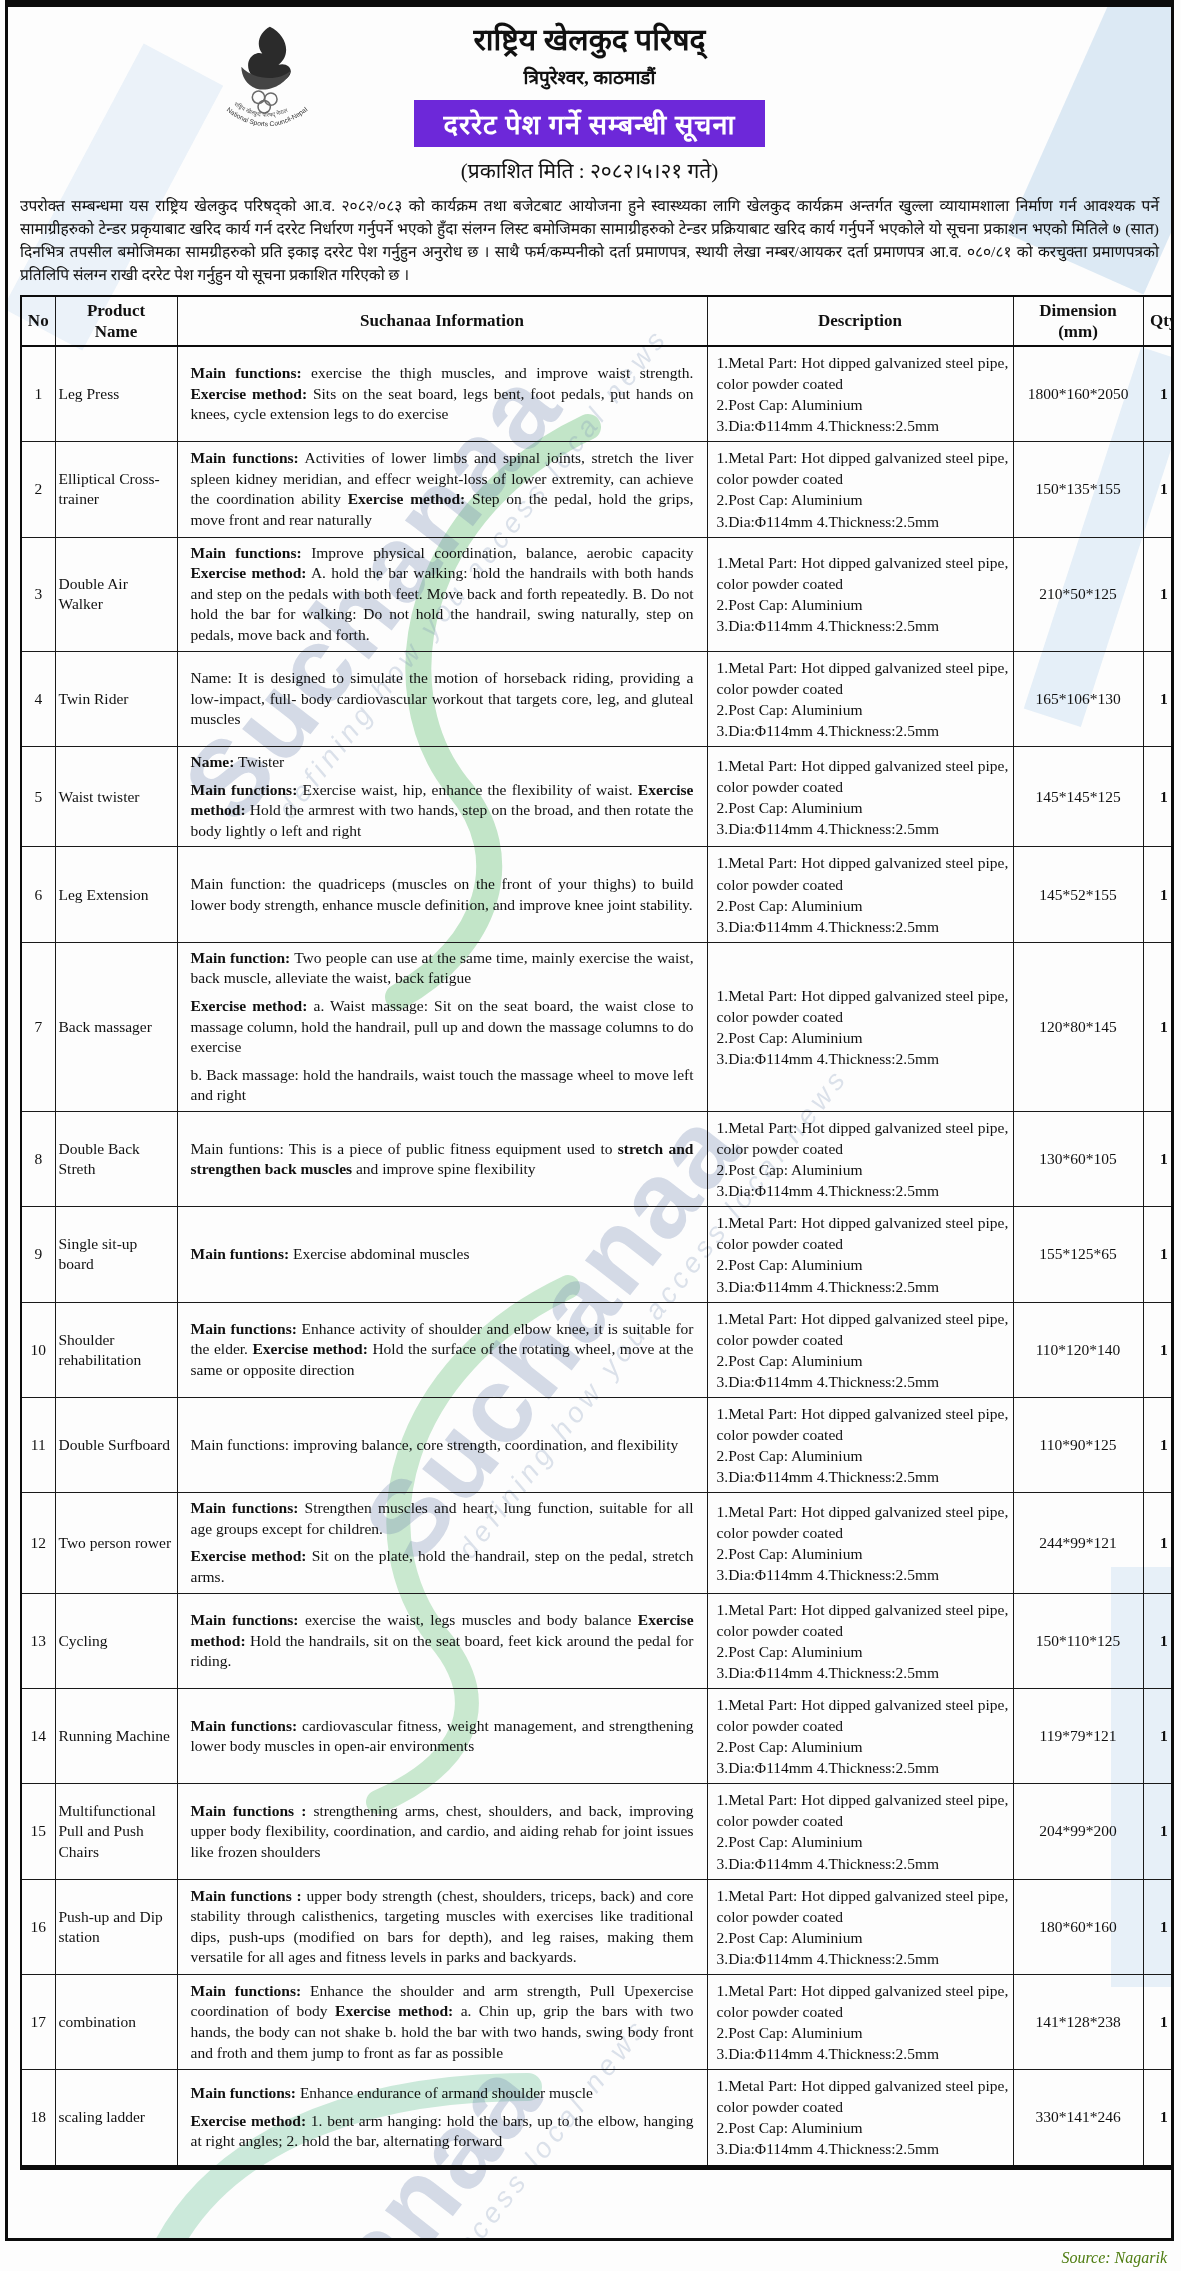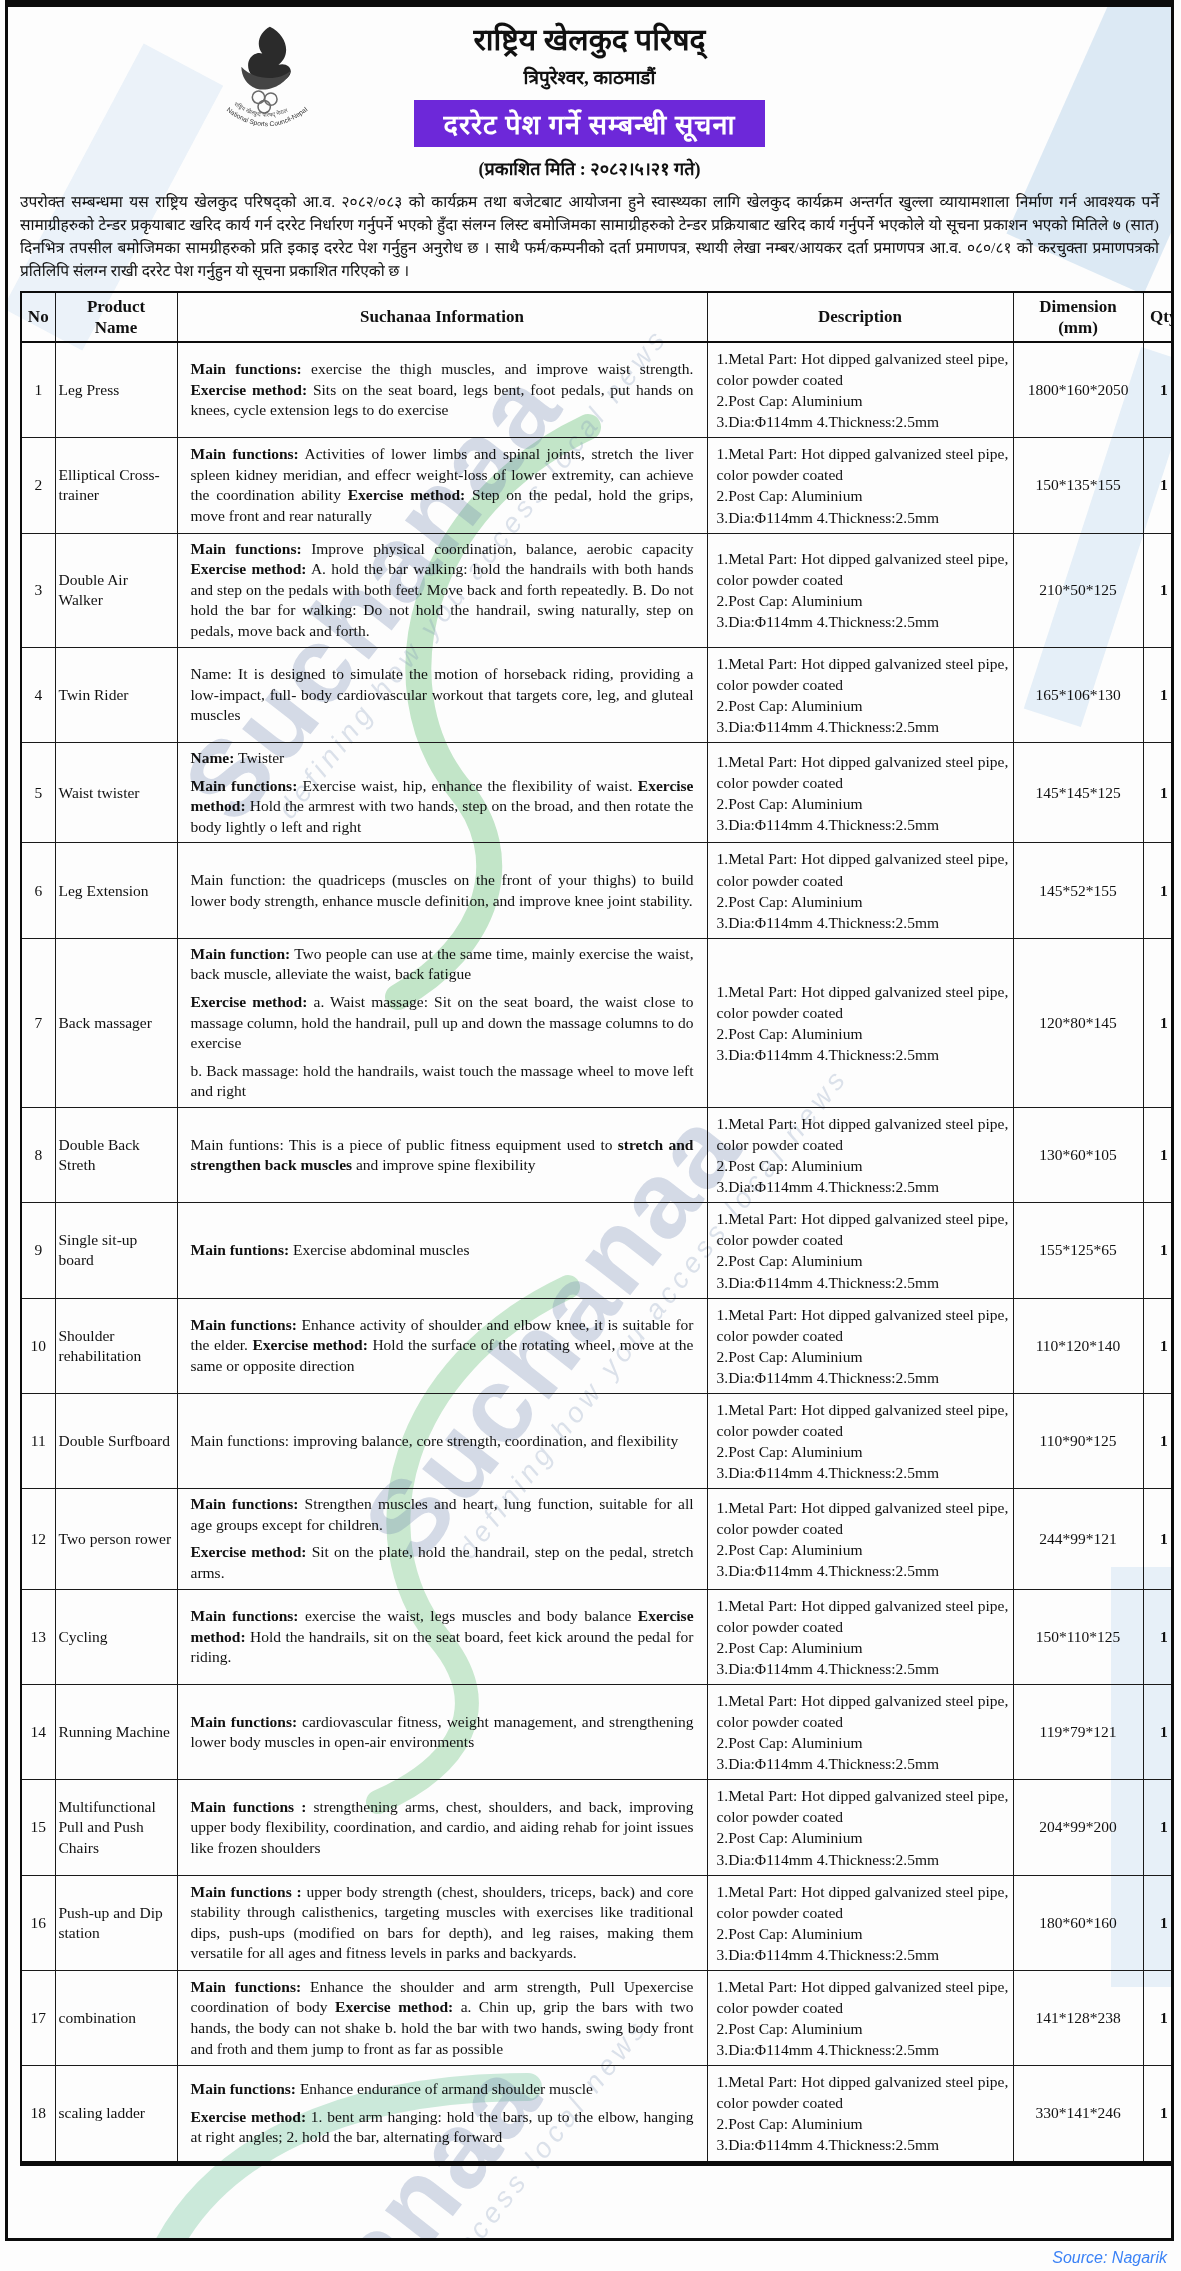--- a/index.html
+++ b/index.html
@@ -25,21 +25,21 @@
   .shard-d{width:90px;height:300px;left:60px;top:40px;transform:rotate(28deg);background:rgba(200,222,240,0.35);}
   .green-swoosh{position:absolute;}
 
   
   .header{position:relative;text-align:center;padding-top:10px;}
   .logo{position:absolute;left:200px;top:10px;width:96px;height:118px;}
   .org-name{font-size:30px;font-weight:bold;line-height:1.15;}
   .org-address{font-size:19px;font-weight:bold;margin-top:6px;}
   .banner{display:inline-block;background:#6d28d9;color:#ffffff;font-size:27px;font-weight:bold;
           padding:5px 30px;margin-top:10px;letter-spacing:1px;}
-  .date-line{font-size:18px;font-weight:bold;margin-top:9px;}
+  .date-line{font-size:21px;font-weight:normal;margin-top:9px;}
 
   
   .intro{font-size:15.5px;line-height:1.5;text-align:justify;margin:10px 0 8px 0;}
 
   
   table{width:100%;border-collapse:collapse;table-layout:fixed;border:2px solid #0c0c0c;
         border-bottom-width:5px;background:transparent;}
   col.c-no{width:34px;} col.c-name{width:122px;} col.c-info{width:530px;}
   col.c-desc{width:306px;} col.c-dim{width:130px;} col.c-qty{width:42px;}
   th,td{border:1px solid #1a1a1a;vertical-align:middle;}
@@ -48,22 +48,22 @@
   td{font-size:15.5px;}
   td.row-no{text-align:center;padding:2px;}
   td.product-name{padding:2px 3px;line-height:1.3;}
   td.detailed-info{text-align:justify;padding:5px 13px;line-height:1.33;}
   td.detailed-info .para + .para{margin-top:7px;}
   td.description{text-align:left;padding:5px 4px 5px 9px;line-height:1.36;white-space:pre-line;}
   td.dimension{text-align:center;padding:0;}
   td.qty{text-align:center;font-weight:bold;padding:2px;}
 
   
-  .source{position:absolute;right:14px;bottom:4px;z-index:2;font-family:Liberation Sans, sans-serif;
-          font-style:italic;font-size:16px;color:#3b82f6;margin-left:20px;}
+  .source{position:absolute;right:14px;bottom:4px;z-index:2;font-family:Liberation Serif, serif;
+          font-style:italic;font-size:16px;color:#4d7c0f;margin-left:20px;}
 </style>
 </head>
 <body>
 
 <div class="page">
 
   <div class="doc">
 
     <div class="wm-layer">
       <div class="blue-shard shard-a"></div>

